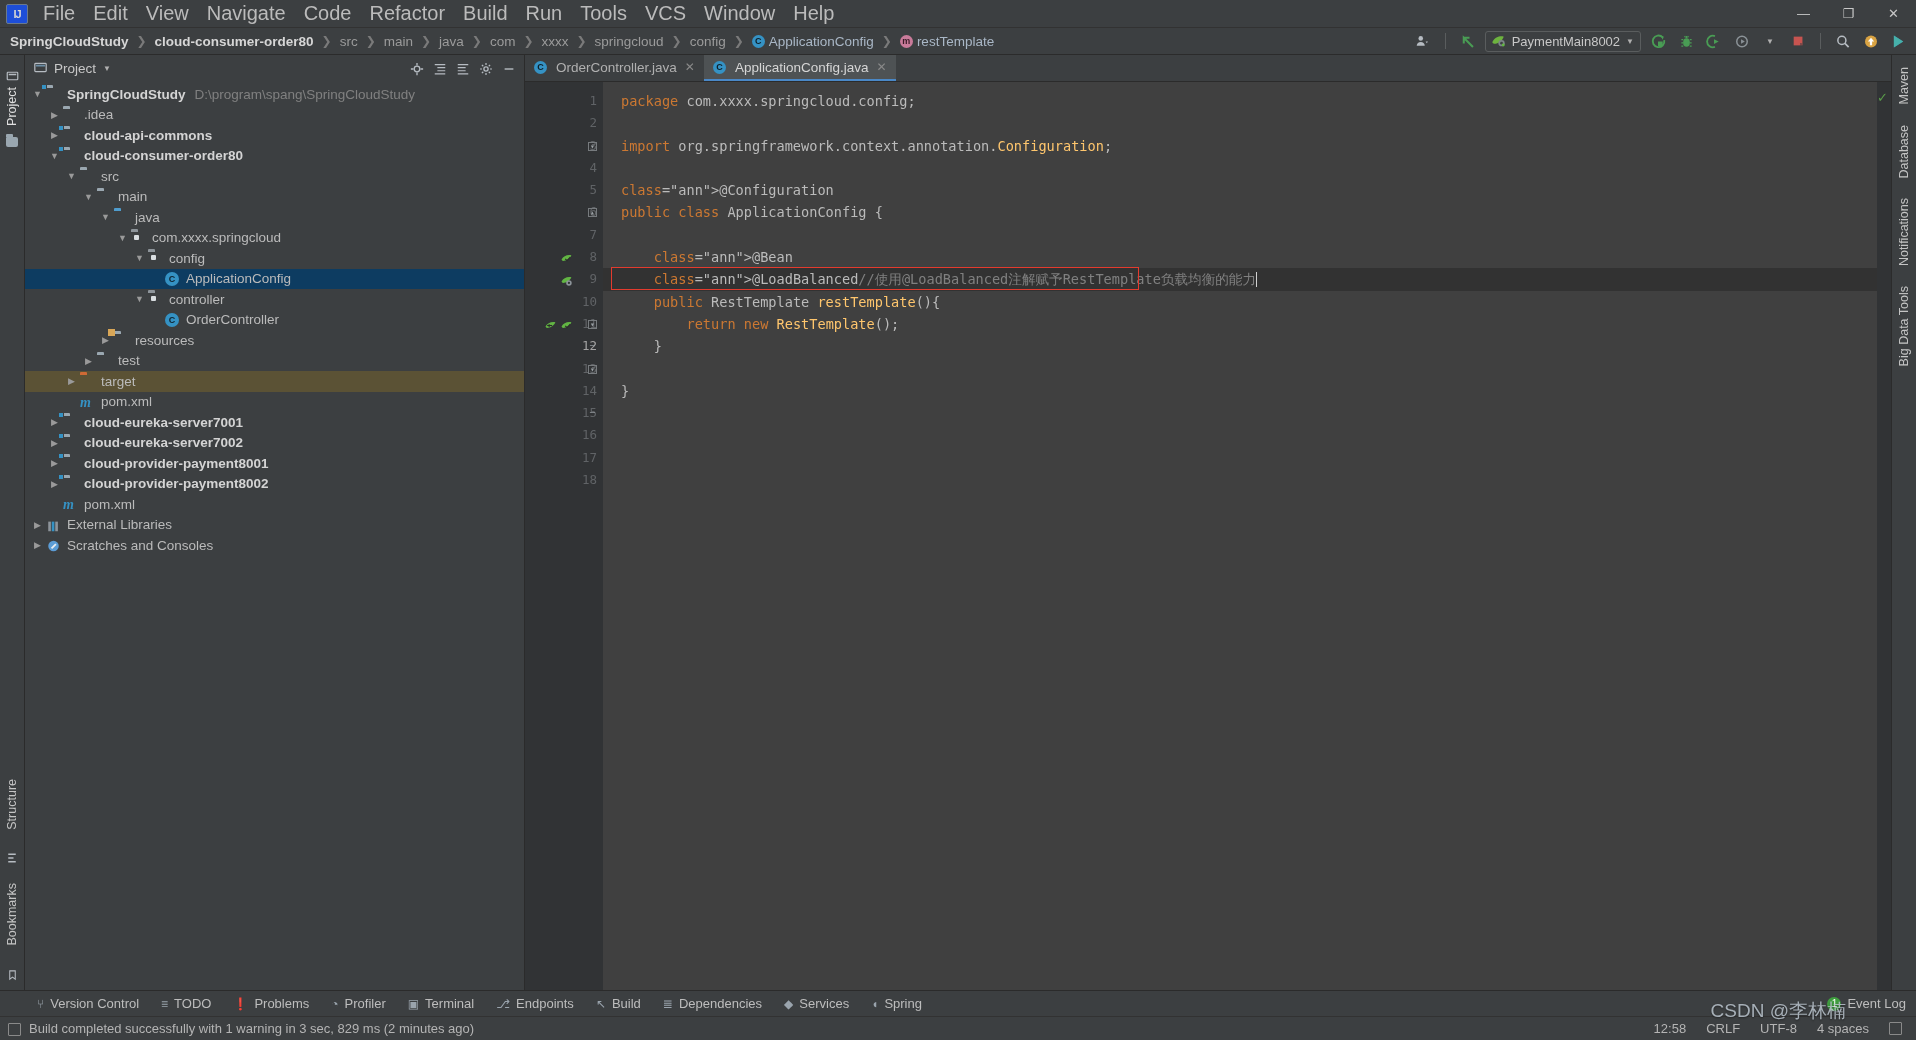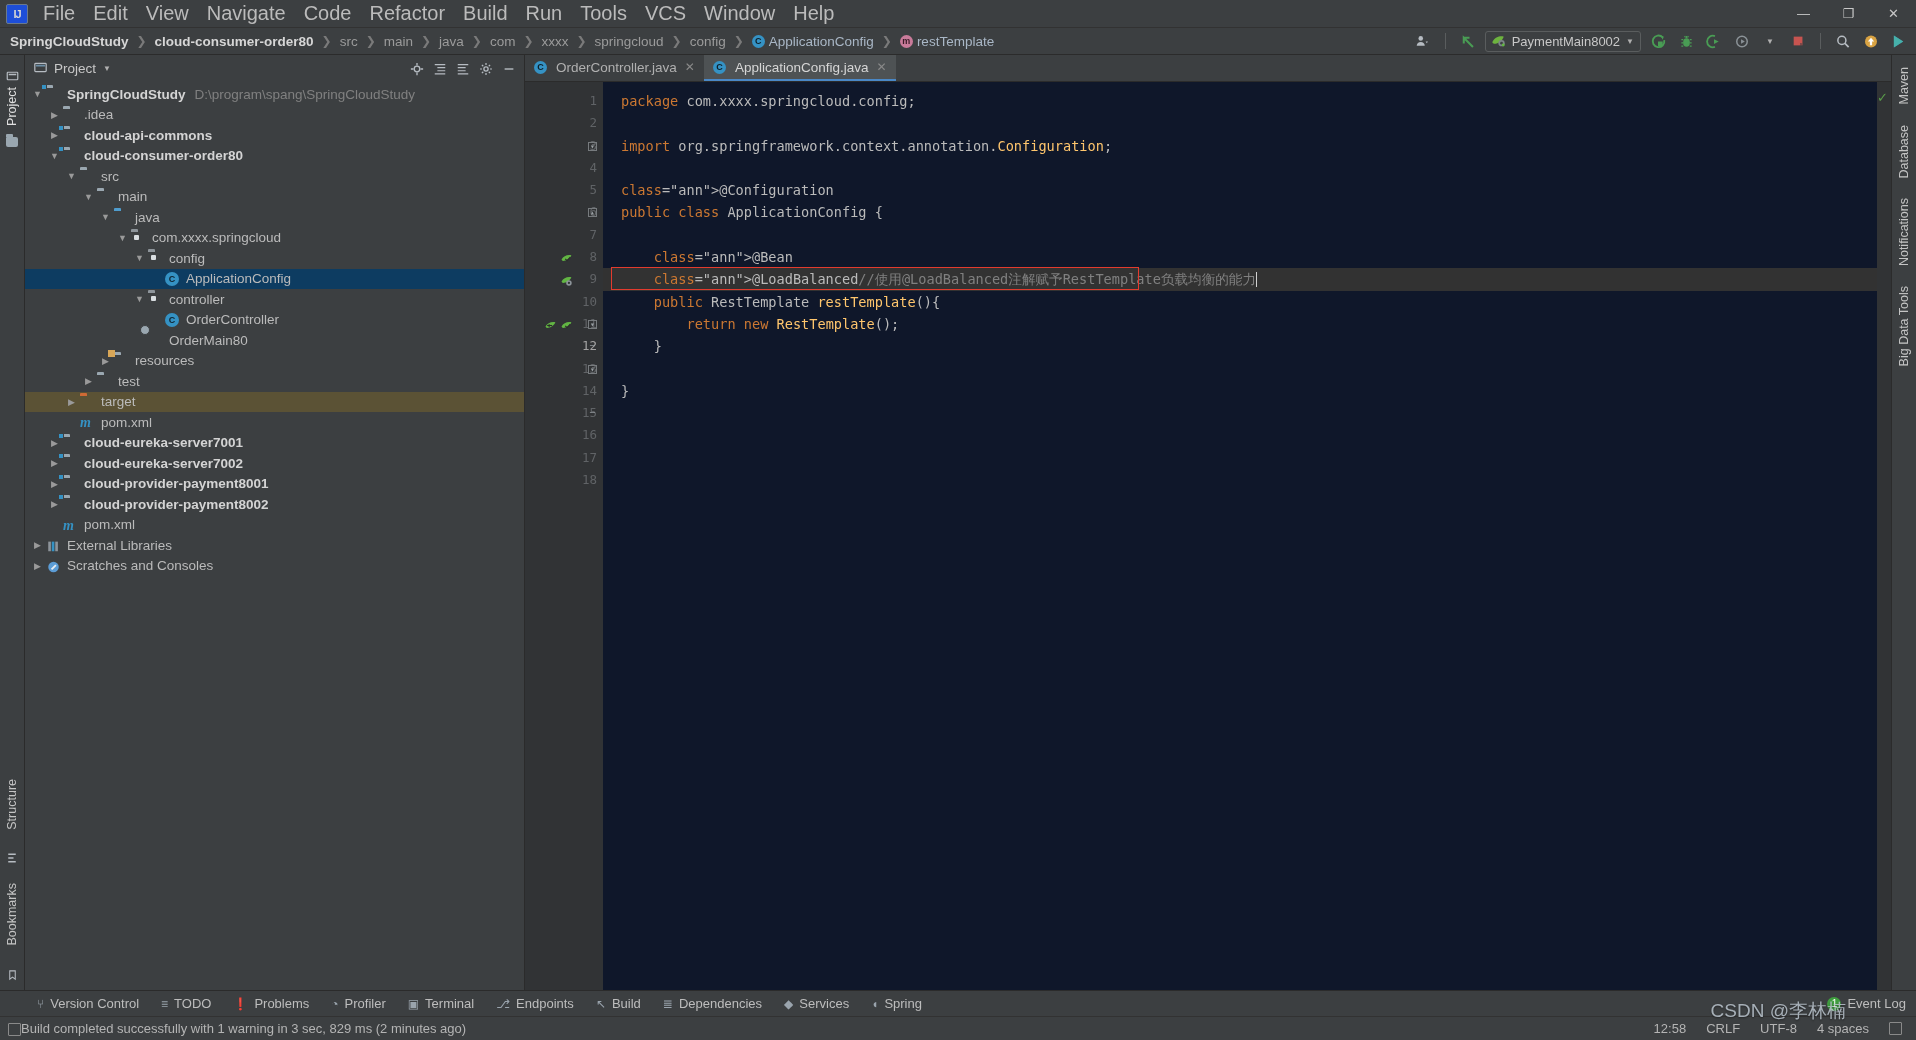--- a/index.html
+++ b/index.html
@@ -185,21 +185,21 @@
   .gln.cur{ color:#a4a3a3; }
   .g-icons{ position:absolute; right:30px; top:0; width:42px; height:22.3px; }
   .gi{ position:absolute; width:13px;height:13px;top:4px; }
   .fold{
     position:absolute; right:6px; top:7px; width:9px; height:9px;
     border:1px solid #777b7e; color:#9aa0a4; font-size:8px; line-height:7px; text-align:center;
   }
   .fold.noborder{ border:none; }
 
   .code{
-    flex:1 1 auto; background:#0f172a; position:relative; overflow:hidden;
+    flex:1 1 auto; background:#404040; position:relative; overflow:hidden;
     font-family:"DejaVu Sans Mono", monospace; font-size:13.6px; padding-top:8px;
     min-width:0;
   }
   .cline{ height:22.3px; line-height:22.3px; white-space:pre; padding-left:18px; position:relative;}
   .cline.cur{ background:#323232; }
   .k{ color:#cc7832; }
   .cls{ color:#ffc66d; }
   .mth{ color:#ffc66d; }
   .cmt{ color:#808080; }
   .redbox{
@@ -224,21 +224,21 @@
   .evt-badge{
     width:14px;height:14px;border-radius:50%;background:#3f9e3f;color:#fff;font-size:10px;
     display:inline-flex;align-items:center;justify-content:center;
   }
 
   .statusbar{
     height:24px; flex:0 0 24px; background:#3c3f41; display:flex; align-items:center;
     padding:0 8px; font-size:13px; color:#b4b4b4; border-top:1px solid #323232;
     position:relative;
   }
-  .sb-left{ display:flex; align-items:flex-end; gap:0; }
+  .sb-left{ display:flex; align-items:flex-end; gap:8px; }
   .sb-right{ margin-left:auto; display:flex; align-items:center; gap:20px; padding-right:6px;}
   .sb-icon{ width:13px;height:13px;border:1px solid #8a8a8a;border-radius:1px; display:inline-block;}
 
   .watermark{
     position:absolute; right:70px; bottom:16px; font-size:19px; color:#b9c3cc;
     opacity:.85; pointer-events:none; white-space:nowrap;
     text-shadow:0 1px 2px rgba(0,0,0,.5);
   }
 </style>
 </head>
@@ -512,25 +512,20 @@
             <span class="arrow">▼</span>
             <span class="node-ico"><span class="pkg"></span></span>
             <span class="lbl">controller</span>
           </div>
           <div class="row" style="padding-left: 123px;">
             <span class="arrow none"></span>
             <span class="node-ico">
               <span class="ci">C</span>
             </span>
             <span class="lbl">OrderController</span>
-          </div>
-          <div class="row" style="padding-left: 106px;">
-            <span class="arrow none"></span>
-            <span class="node-ico"><span class="spr"></span></span>
-            <span class="lbl">OrderMain80</span>
           </div>
           <div class="row" style="padding-left: 72px;">
             <span class="arrow">▶</span>
             <span class="node-ico"><span class="folder"><span class="badge-lines"></span></span></span>
             <span class="lbl">resources</span>
           </div>
           <div class="row" style="padding-left: 55px;">
             <span class="arrow">▶</span>
             <span class="node-ico"><span class="folder"></span></span>
             <span class="lbl">test</span>

